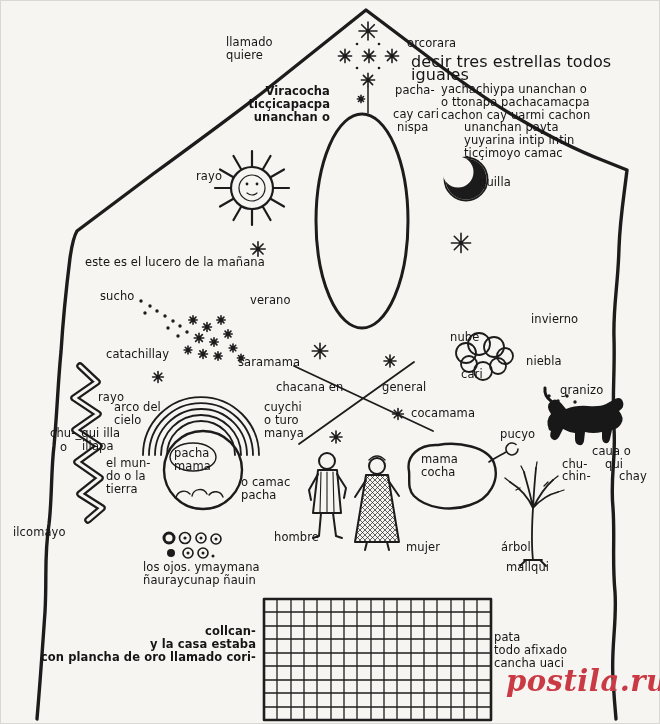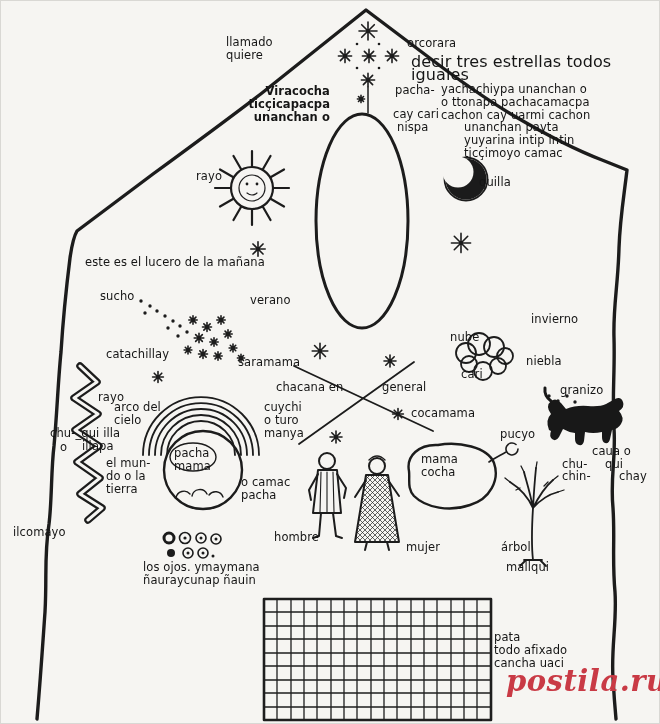--- a/index.html
+++ b/index.html
@@ -258,18 +258,21 @@
   <div class="lbl" style="left:605px;top:458px">qui</div>
   <div class="lbl" style="left:562px;top:470px">chin-</div>
   <div class="lbl" style="left:619px;top:470px">chay</div>
   <div class="lbl" style="left:274px;top:531px">hombre</div>
   <div class="lbl" style="left:406px;top:541px">mujer</div>
   <div class="lbl" style="left:501px;top:541px">árbol</div>
   <div class="lbl" style="left:506px;top:561px">mallqui</div>
   <div class="lbl" style="left:13px;top:526px">ilcomayo</div>
   <div class="lbl" style="left:143px;top:561px">los ojos. ymaymana
 ñauraycunap ñauin</div>
+  <div class="lbl r" style="left:28px;top:625px;width:228px">collcan-
+y la casa estaba
+con plancha de oro llamado cori-</div>
   <div class="lbl" style="left:494px;top:631px">pata
 todo afixado
 cancha uaci</div>
 
   <div class="watermark">postila.ru</div>
 </div>
 
 </body></html>

